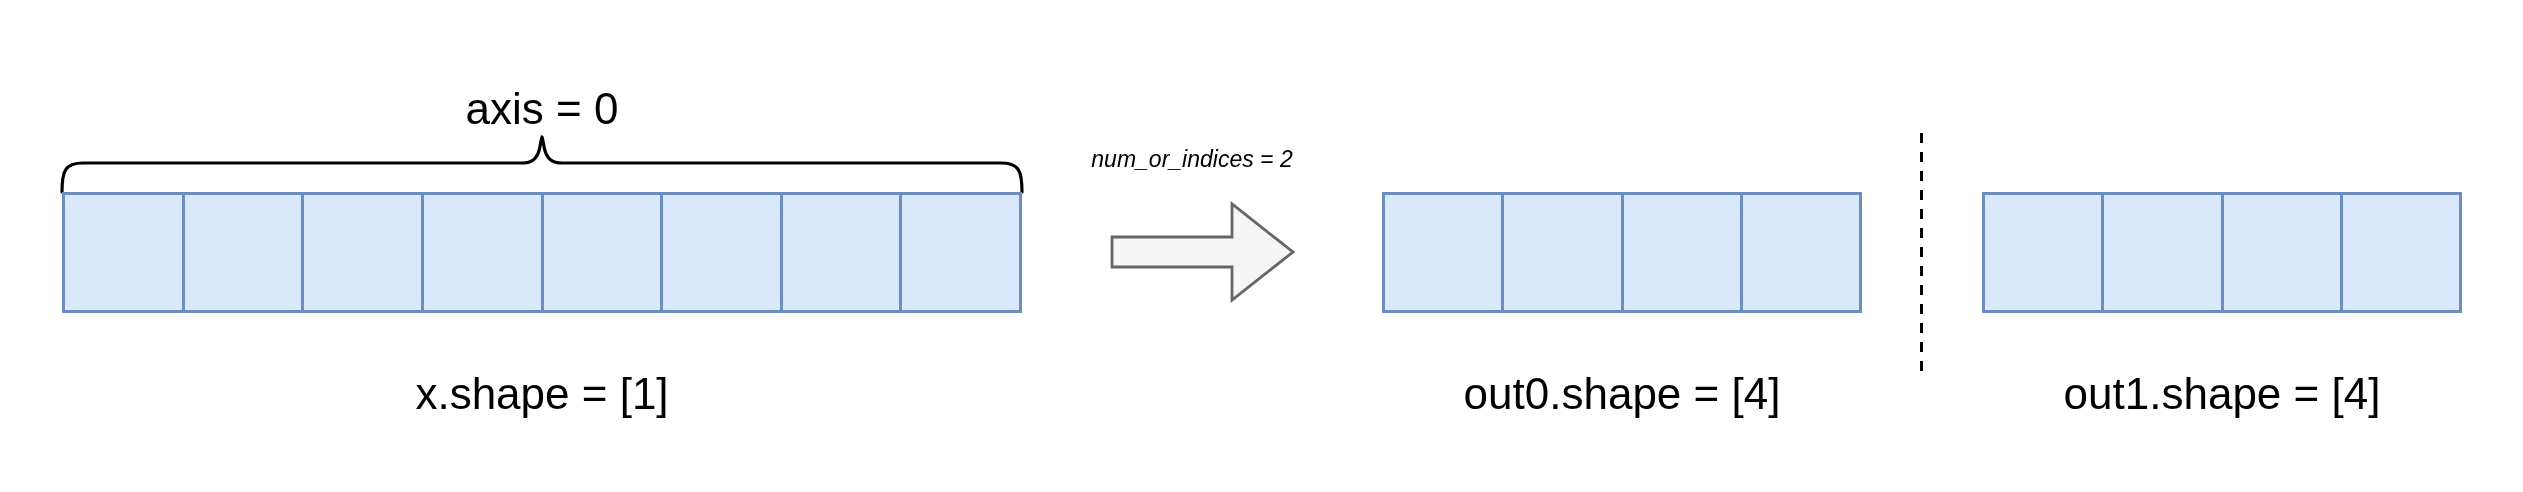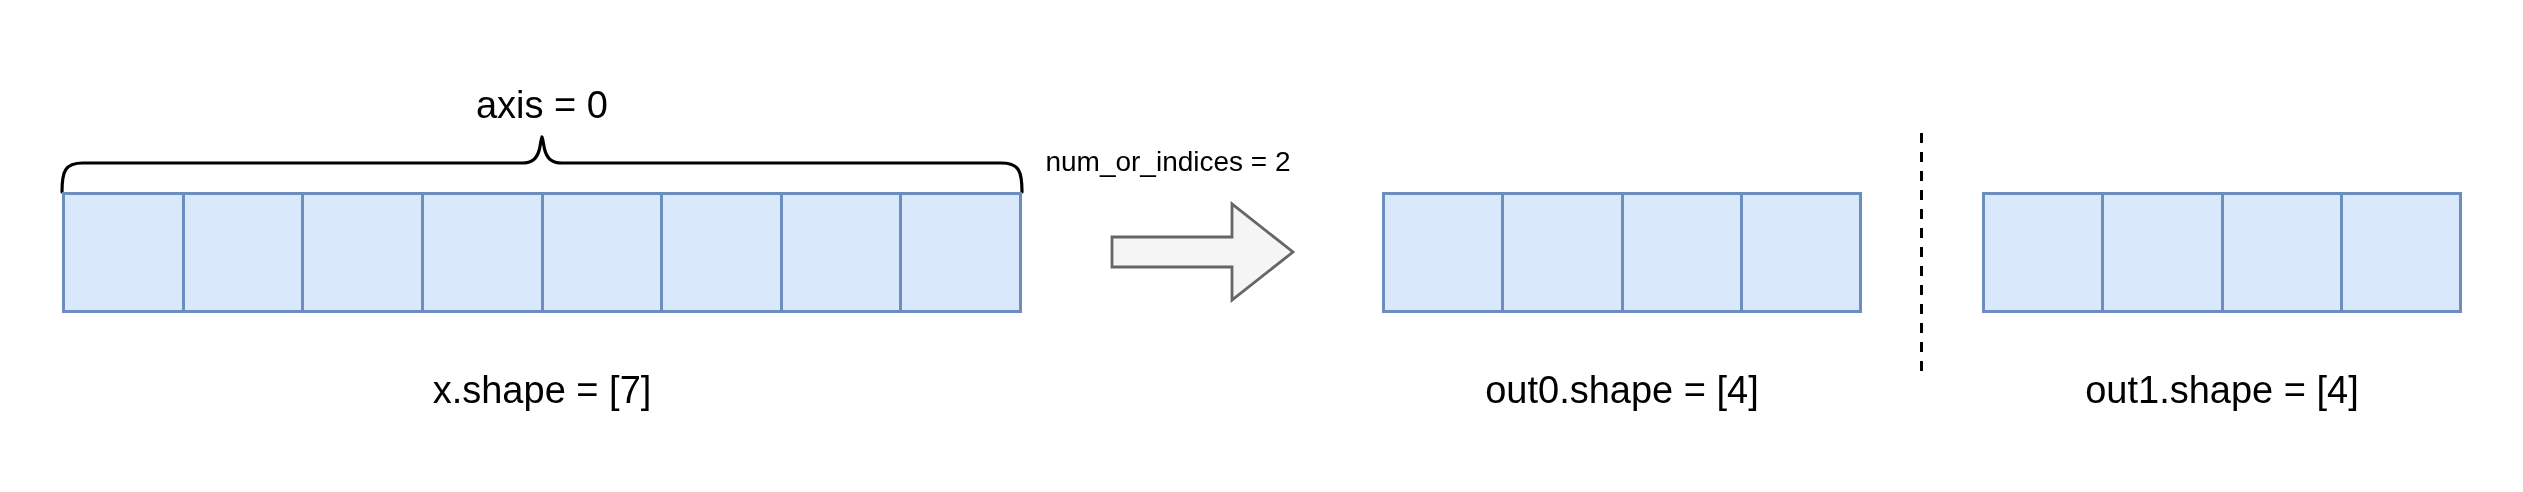--- a/index.html
+++ b/index.html
@@ -34,27 +34,27 @@
   }
   #input-array  { left: 62px;   width: 960px; }
   #out0-array   { left: 1382px; width: 480px; }
   #out1-array   { left: 1982px; width: 480px; }
   
   .label {
     position: absolute;
     transform: translateX(-50%);
     white-space: nowrap;
     color: #000000;
-    font-size: 38px;
+    font-size: 44px;
     line-height: 1.15;
     text-align: center;
   }
   #axis-label        { left: 542px;  top: 84px;  }
   #x-shape-label     { left: 542px;  top: 369px; }
-  #param-label       { left: 1168px; top: 146px; font-size: 28px; }
+  #param-label       { left: 1192px; top: 146px; font-size: 23px; font-style: italic; }
   #out0-shape-label  { left: 1622px; top: 369px; }
   #out1-shape-label  { left: 2222px; top: 369px; text-align: center; }
   
   .deco { position: absolute; display: block; }
   #brace-svg   { left: 55px;   top: 125px; }
   #arrow-svg   { left: 1107px; top: 200px; }
   #divider-svg { left: 1918px; top: 133px; }
 </style>
 </head>
 <body>
@@ -73,21 +73,21 @@
       <div class="cell"></div>
       <div class="cell"></div>
       <div class="cell"></div>
       <div class="cell"></div>
       <div class="cell"></div>
       <div class="cell"></div>
       <div class="cell"></div>
       <div class="cell"></div>
     </div>
 
-  <div id="x-shape-label" class="label">x.shape = [7]</div>
+  <div id="x-shape-label" class="label">x.shape = [1]</div>
 
   <svg id="arrow-svg" class="deco" width="195" height="106" viewBox="0 0 195 106" aria-hidden="true">
     <polygon points="5,37 125,37 125,4 186,52 125,100 125,67 5,67" fill="#f5f5f5" stroke="#666666" stroke-width="2.8" stroke-linejoin="miter"></polygon>
   </svg>
 
   <div id="out0-array" class="array">
       <div class="cell"></div>
       <div class="cell"></div>
       <div class="cell"></div>
       <div class="cell"></div>

